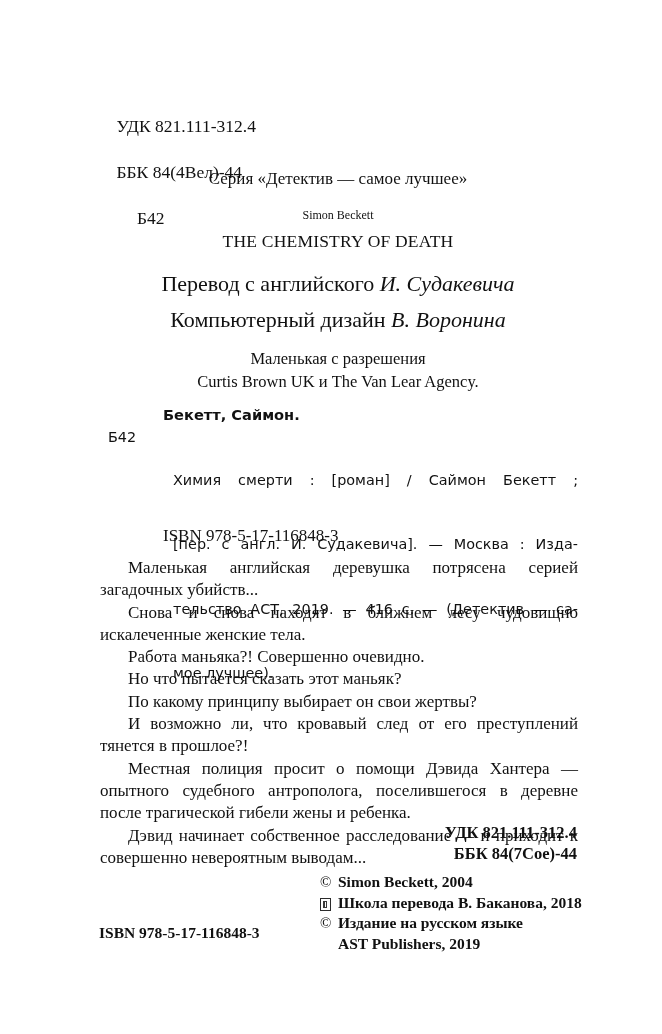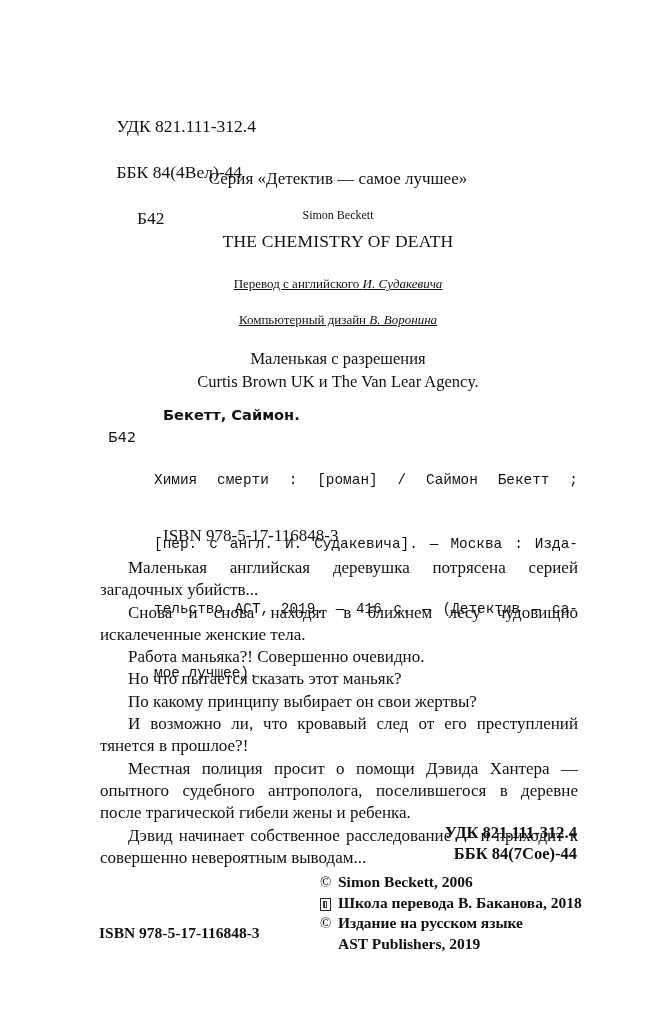--- a/index.html
+++ b/index.html
@@ -54,24 +54,23 @@
     line-height: 22px;
     margin-bottom: 4px;
   }
   .title-orig {
     font-size: 17.5px;
     line-height: 23px;
     margin-bottom: 20px;
     letter-spacing: 0.2px;
   }
   .credit-line {
-    font-size: 13px;
+    font-size: 22px;
     line-height: 22px;
     margin-bottom: 14px;
-    text-decoration: underline;
   }
   .credit-line .it { font-style: italic; }
   .permission {
     font-size: 16.5px;
     line-height: 23px;
     margin-top: 16px;
   }
 
   
   .bib {
@@ -92,25 +91,24 @@
     position: relative;
     margin-top: 1px;
   }
   .bib-sigil {
     position: absolute;
     left: 0;
     top: 0;
     font-weight: normal;
   }
   .bib-text {
-    margin-left: 46px;
+    margin-left: 65px;
     text-align: justify;
     text-justify: inter-word;
     white-space: pre-wrap;
-    font-family: Liberation Mono, monospace;
   }
   .bib-text .ln { display: block; }
   .bib-text .ln.j {
     text-align: justify;
     text-align-last: justify;
   }
 
   
   .isbn-inner {
     position: absolute;
@@ -262,21 +260,21 @@
   </div>
 
   <div class="udc-bottom">
     <div>УДК 821.111-312.4</div>
     <div>ББК 84(7Сое)-44</div>
   </div>
 
   <div class="copyright">
     <div class="cp-row">
       <span class="cp-mark">©</span>
-      <span class="cp-text">Simon Beckett, 2006</span>
+      <span class="cp-text">Simon Beckett, 2004</span>
     </div>
     <div class="cp-row">
       <span class="cp-mark tofu"><span class="tofu-box"></span></span>
       <span class="cp-text">Школа перевода В. Баканова, 2018</span>
     </div>
     <div class="cp-row">
       <span class="cp-mark">©</span>
       <span class="cp-text">Издание на русском языке</span>
     </div>
     <div class="cp-cont">AST Publishers, 2019</div>

